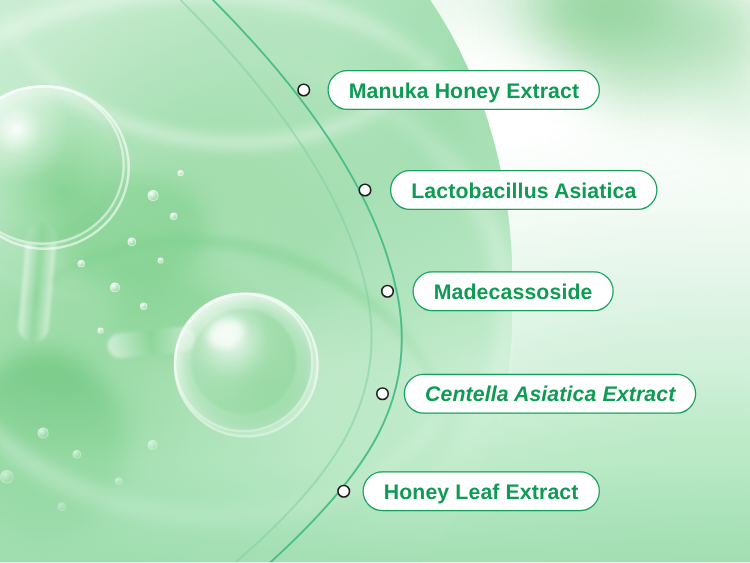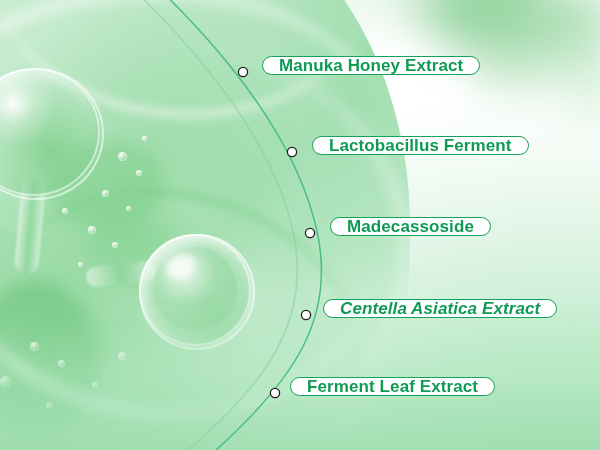--- a/index.html
+++ b/index.html
@@ -101,21 +101,21 @@
 
   
   .mb{position:absolute;border-radius:50%;
     background:radial-gradient(circle at 34% 30%, rgba(255,255,255,.95), rgba(255,255,255,.18) 58%, rgba(255,255,255,0) 72%);
     box-shadow:inset 0 0 0 1px rgba(255,255,255,.55);}
 
   
   #vec{position:absolute;left:0;top:0;width:600px;height:450px;}
 
   
-  .pill{position:absolute;height:19px;box-sizing:border-box;
+  .pill{position:absolute;height:32px;box-sizing:border-box;
     display:flex;align-items:center;justify-content:center;
     padding:0 16px;border-radius:16px;
     background:#ffffff;border:1.6px solid #16a05c;
     color:#0f9b53;font-size:17px;font-weight:bold;letter-spacing:.1px;
     white-space:nowrap;line-height:1;}
 </style>
 </head>
 <body>
 
 <div id="stage">
@@ -187,26 +187,26 @@
         <circle cx="306" cy="315" r="4.6" fill="#ffffff" stroke="#1e1e1e" stroke-width="1.3"></circle>
         <circle cx="275" cy="393" r="4.6" fill="#ffffff" stroke="#1e1e1e" stroke-width="1.3"></circle>
       </g>
   </svg>
 
   <div id="pill-layer">
       <div class="pill" style="left: 262px; top: 56px;">
         <span>Manuka Honey Extract</span>
       </div>
       <div class="pill" style="left: 312px; top: 136px;">
-        <span>Lactobacillus Ferment</span>
+        <span>Lactobacillus Asiatica</span>
       </div>
       <div class="pill" style="left: 330px; top: 217px; text-align: right;">
         <span>Madecassoside</span>
       </div>
       <div class="pill" style="left: 323px; top: 299px; font-style: italic;">
         <span>Centella Asiatica Extract</span>
       </div>
       <div class="pill" style="left: 290px; top: 377px;">
-        <span>Ferment Leaf Extract</span>
+        <span>Honey Leaf Extract</span>
       </div>
     </div>
 
 </div>
 
 </body></html>

